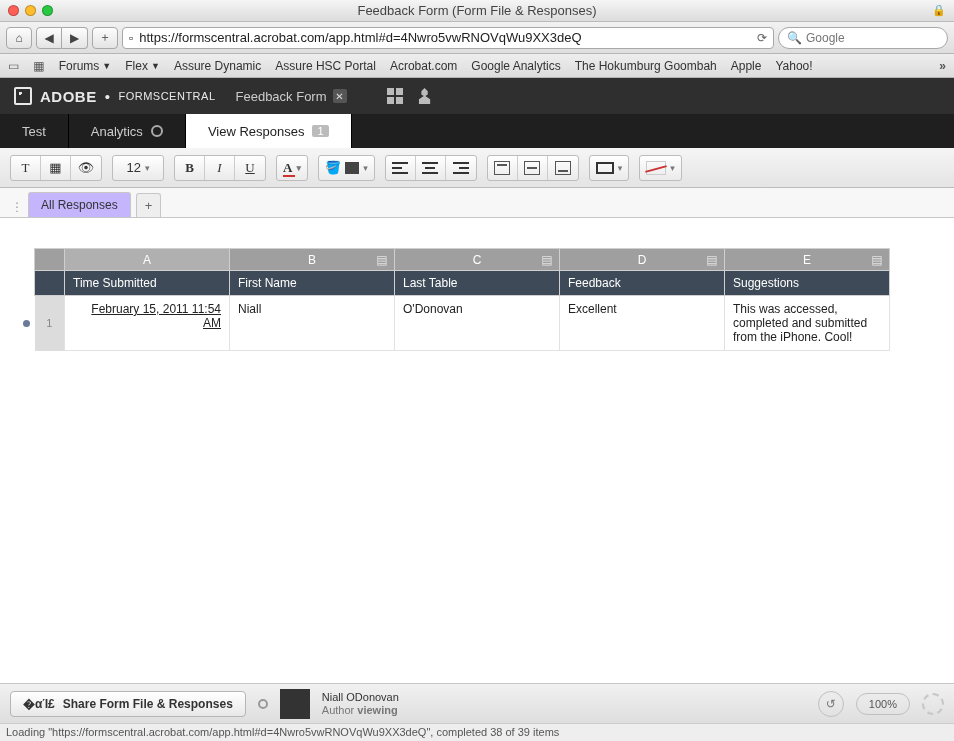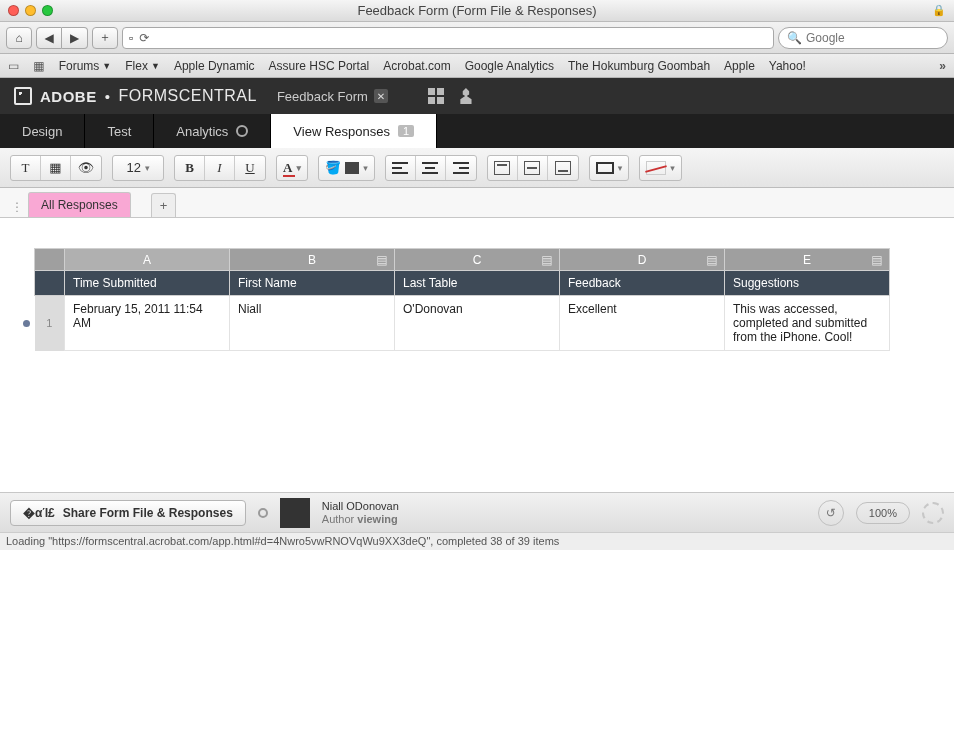--- a/index.html
+++ b/index.html
@@ -31,21 +31,21 @@
   .bookbar .glyph{color:#555;}
   .bookbar .item{white-space:nowrap; display:flex; align-items:center; gap:3px;}
   .bookbar .chev{margin-left:auto;font-weight:bold;color:#555;}
 
   
   .apphead{height:36px;background:#2f2f2f;color:#e9e9e9;display:flex;align-items:center;padding:0 14px;gap:20px;font-size:13px;}
   .brand{display:flex;align-items:center;gap:8px;font-weight:500;letter-spacing:.5px;}
   .brand .logo{width:18px;height:18px;border:2px solid #e9e9e9;border-radius:2px;position:relative;}
   .brand .logo:after{content:"";position:absolute;top:3px;left:3px;right:8px;bottom:8px;border-top:2px solid #e9e9e9;border-left:2px solid #e9e9e9;}
   .brand .b1{font-weight:700;font-size:15px;}
-  .brand .b2{font-size:16px;}
+  .brand .b2{font-size:11px;}
   .formtitle{color:#ccc;display:flex;align-items:center;gap:6px;}
   .formtitle .close{width:14px;height:14px;background:#555;color:#ddd;display:flex;align-items:center;justify-content:center;font-size:10px;border-radius:2px;}
   .appmenu{margin-left:auto;display:flex;gap:22px;color:#ddd;font-size:13px;}
   .appicons{display:flex;gap:14px;margin-left:20px;color:#bbb;}
   .grid4{width:16px;height:16px;display:grid;grid-template-columns:1fr 1fr;grid-template-rows:1fr 1fr;gap:2px;}
   .grid4 div{background:#bbb;}
   .silh{width:16px;height:16px;background:#bbb;clip-path:polygon(50% 0,70% 20%,70% 40%,55% 50%,85% 70%,85% 100%,15% 100%,15% 70%,45% 50%,30% 40%,30% 20%);}
 
   
   .subtabs{height:34px;background:#1f1f1f;display:flex;align-items:stretch;}
@@ -76,21 +76,21 @@
   .valignicon{width:16px;height:14px;position:relative;border:1px solid #555;}
   .valignicon span{position:absolute;left:2px;right:2px;height:2px;background:#555;}
   .vt span{top:2px}.vm span{top:5px}.vb span{bottom:2px}
   .borderbox{width:18px;height:12px;border:2px solid #333;}
   .nocell{width:20px;height:14px;position:relative;border:1px solid #ccc;}
   .nocell:before{content:"";position:absolute;left:-2px;right:-2px;top:50%;height:2px;background:#c33;transform:rotate(-15deg);}
 
   
   .sheetstrip{height:30px;border-bottom:1px solid #c7c7c7;display:flex;align-items:flex-end;padding-left:10px;background:#f7f7f7;}
   .sheetstrip .handle{width:14px;height:20px;display:flex;align-items:center;justify-content:center;color:#999;margin-right:4px;}
-  .sheettab{background:#f9a8d4;border:1px solid #c7c7c7;border-bottom:none;padding:5px 12px;font-size:12px;color:#333;border-radius:3px 3px 0 0;margin-right:20px;}
+  .sheettab{background:#c4b5fd;border:1px solid #c7c7c7;border-bottom:none;padding:5px 12px;font-size:12px;color:#333;border-radius:3px 3px 0 0;margin-right:5px;}
   .addtab{background:#eee;border:1px solid #c7c7c7;border-bottom:none;padding:4px 8px;font-size:13px;color:#666;border-radius:3px 3px 0 0;}
 
   
   .sheetarea{height:460px;background:#fff;overflow:auto;padding:30px 18px;}
   table.sheet{border-collapse:collapse;table-layout:fixed;}
   .colhead td{background:#9f9f9f;color:#fff;text-align:center;font-size:12px;height:22px;border:1px solid #cfcfcf;position:relative;}
   .colhead .colA{background:#b0b0b0;}
   .colhead .sorticon{position:absolute;right:6px;top:4px;width:12px;height:12px;opacity:.7;}
   .fieldhead td{background:#3e4a57;color:#fff;font-size:12px;padding:5px 8px;border:1px solid #cfcfcf;}
   .rownum{background:#dcdcdc;color:#888;text-align:center;font-size:11px;width:20px;}
@@ -107,21 +107,21 @@
   .userinfo{font-size:11px;line-height:13px;color:#333;}
   .userinfo .role{color:#777;}
   .spacer{flex:1;}
   .histbtn{width:26px;height:26px;border:1px solid #c0c0c0;border-radius:50%;display:flex;align-items:center;justify-content:center;color:#777;}
   .zoombtn{height:22px;border:1px solid #c0c0c0;border-radius:11px;padding:0 12px;font-size:11px;color:#555;display:flex;align-items:center;}
   .spinner{width:22px;height:22px;border:2px dashed #c7c7c7;border-radius:50%;}
 
   
   .statusbar{position:absolute;left:0;right:0;bottom:0;height:18px;background:#eee;border-top:1px solid #ccc;font-size:11px;color:#555;padding:2px 6px;}
 
-  .container{position:relative;width:954px;height:550px;}
+  .container{position:relative;width:954px;height:741px;}
 </style>
 </head>
 <body>
 <div class="container">
 
 <div class="titlebar">
   <div class="traffic">
     <div class="tlight red"></div>
     <div class="tlight yellow"></div>
     <div class="tlight green"></div>
@@ -132,40 +132,41 @@
 
 <div class="urlbar">
   <div class="sqbtn">⌂</div>
   <div class="btngroup">
     <div class="sqbtn">◀</div>
     <div class="sqbtn">▶</div>
   </div>
   <div class="sqbtn">＋</div>
   <div class="urlfield">
     <span>▫</span>
+    <input value="https://formscentral.acrobat.com/app.html#d=4Nwro5vwRNOVqWu9XX3deQ" style="">
     <span class="reload">⟳</span>
   </div>
   <div class="searchfield">
     <span class="mag">🔍</span>
     <input placeholder="Google" style="">
   </div>
 </div>
 
 <div class="bookbar">
   <span class="glyph">▭</span>
   <span class="glyph">▦</span>
   <span class="item">
         <span>Forums</span>
         <span style="font-size:9px;">▼</span>
       </span>
   <span class="item">
         <span>Flex</span>
         <span style="font-size:9px;">▼</span>
       </span>
-  <span class="item">Apple Dynamic</span>
+  <span class="item">Assure Dynamic</span>
   <span class="item">Assure HSC Portal</span>
   <span class="item">Acrobat.com</span>
   <span class="item">Google Analytics</span>
   <span class="item">The Hokumburg Goombah</span>
   <span class="item">Apple</span>
   <span class="item">Yahoo!</span>
   <span class="chev">»</span>
 </div>
 
 <div class="apphead">
@@ -184,23 +185,20 @@
           <div></div>
           <div></div>
           <div></div>
           <div></div>
         </div>
     <div class="silh"></div>
   </div>
 </div>
 
 <div class="subtabs">
-  <div class="subtab">
-        <span>Design</span>
-      </div>
   <div class="subtab">
         <span>Test</span>
       </div>
   <div class="subtab">
         <span>Analytics</span>
         <span class="circle"></span>
       </div>
   <div class="subtab active">
         <span>View Responses</span>
         <span class="badge">1</span>
@@ -315,21 +313,21 @@
       <td>First Name</td>
       <td>Last Table</td>
       <td>Feedback</td>
       <td>Suggestions</td>
     </tr>
     <tr>
       <td class="rowmark">
               <div class="dot"></div>
             </td>
       <td class="rownum">1</td>
-      <td class="datacell" style="text-align:left;">February 15, 2011 11:54 AM</td>
+      <td class="datacell" style="text-align:right;text-decoration:underline;">February 15, 2011 11:54 AM</td>
       <td class="datacell">Niall</td>
       <td class="datacell">O'Donovan</td>
       <td class="datacell">Excellent</td>
       <td class="datacell">This was accessed, completed and submitted from the iPhone. Cool!</td>
     </tr>
   </tbody>
       </table>
 </div>
 
 <div class="bottombar">

